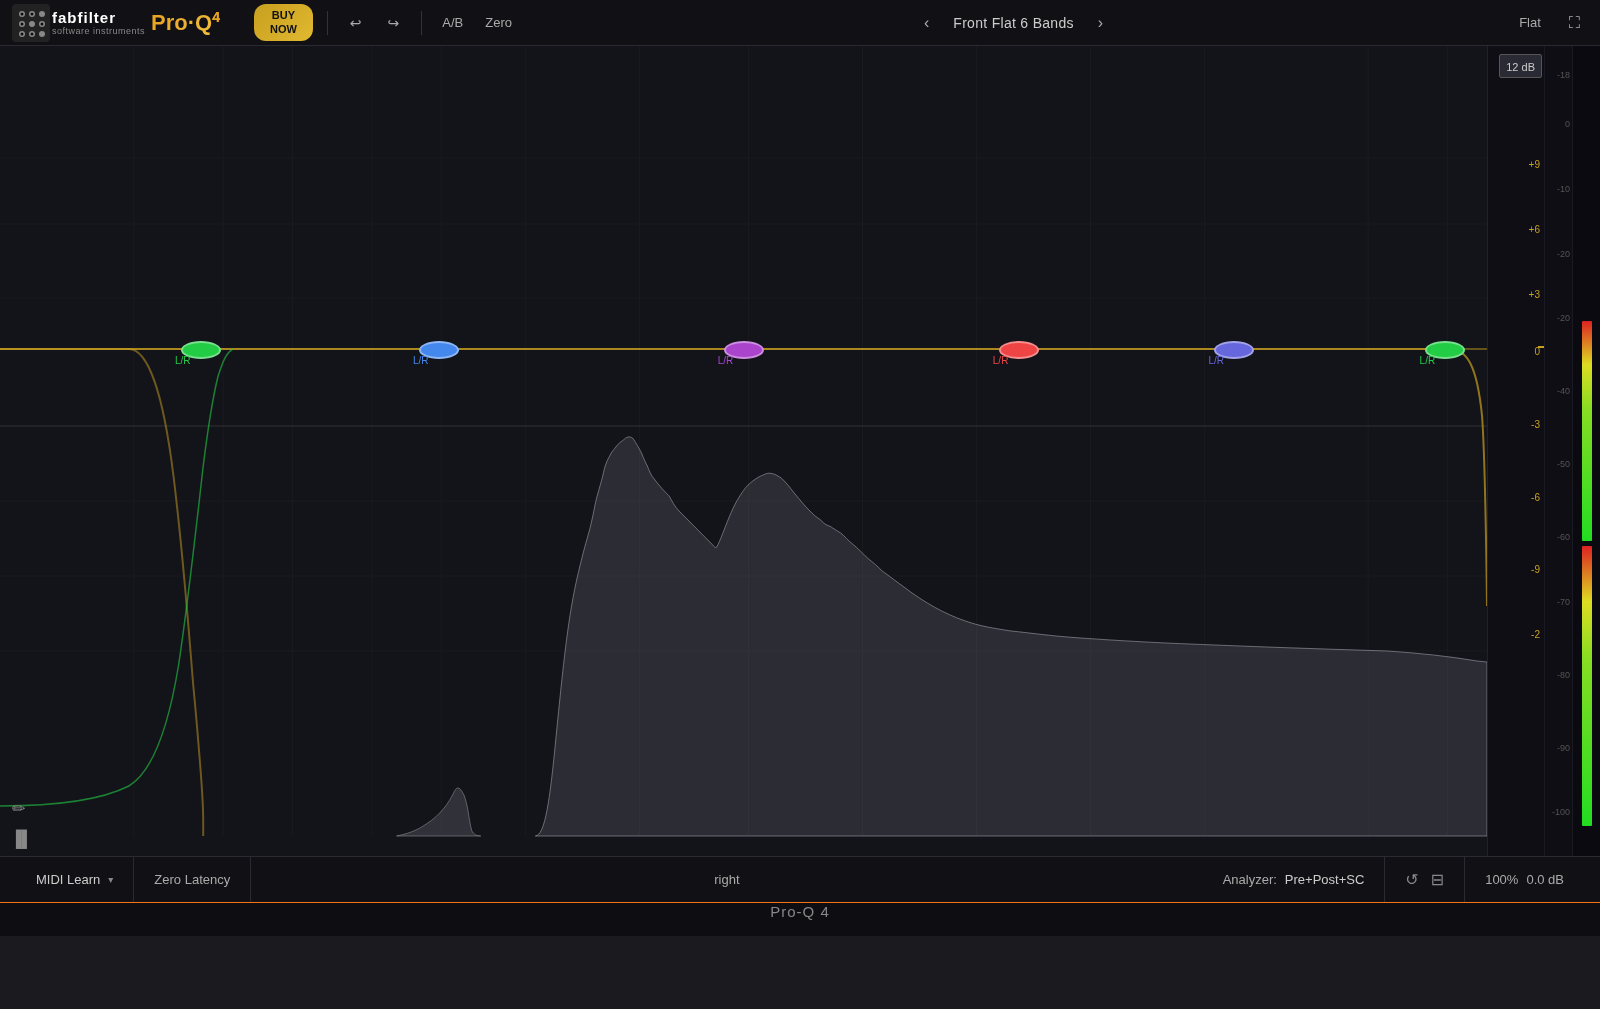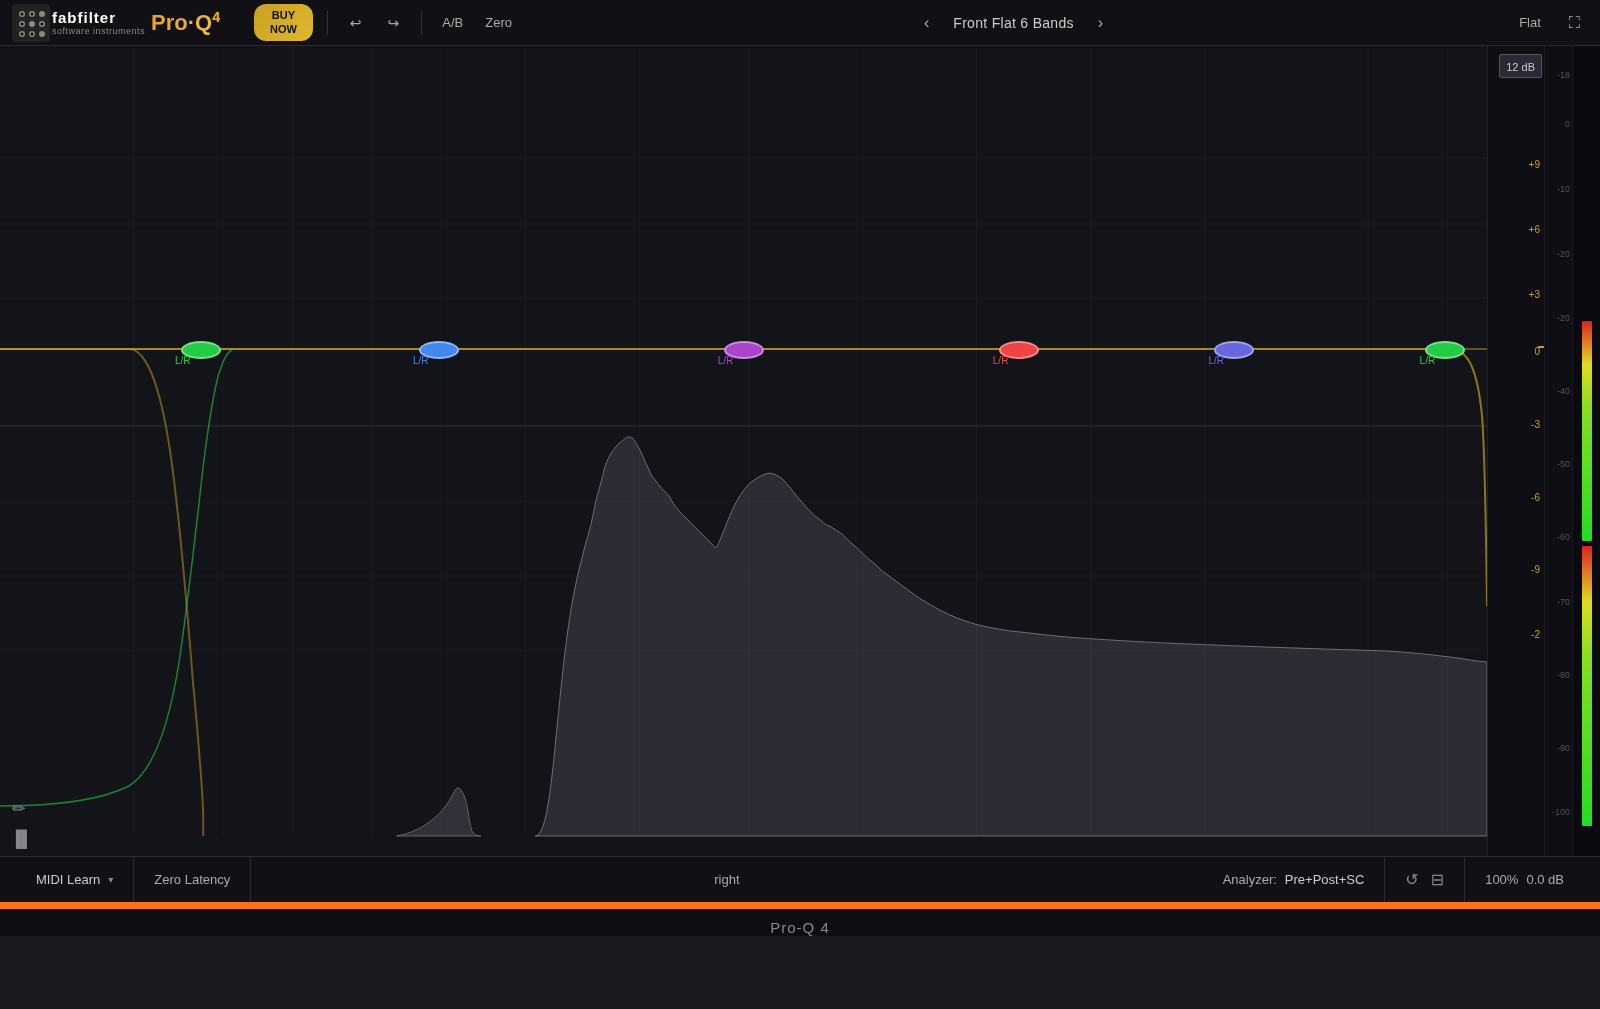--- a/index.html
+++ b/index.html
@@ -235,23 +235,23 @@
       font-size: 10px;
       cursor: pointer;
     }
 
     
     #plugin-title {
       width: 100%;
       height: 34px;
       background: #0d0d12;
       display: flex;
-      align-items: flex-end;
+      align-items: flex-start;
       justify-content: center;
-      border-top: 7px solid #f97316;
+      border-top: 1px solid #f97316;
     }
     .plugin-title-text {
       color: #888;
       font-size: 15px;
       letter-spacing: 1px;
     }
 
     
     #right-scale {
       width: 55px;

